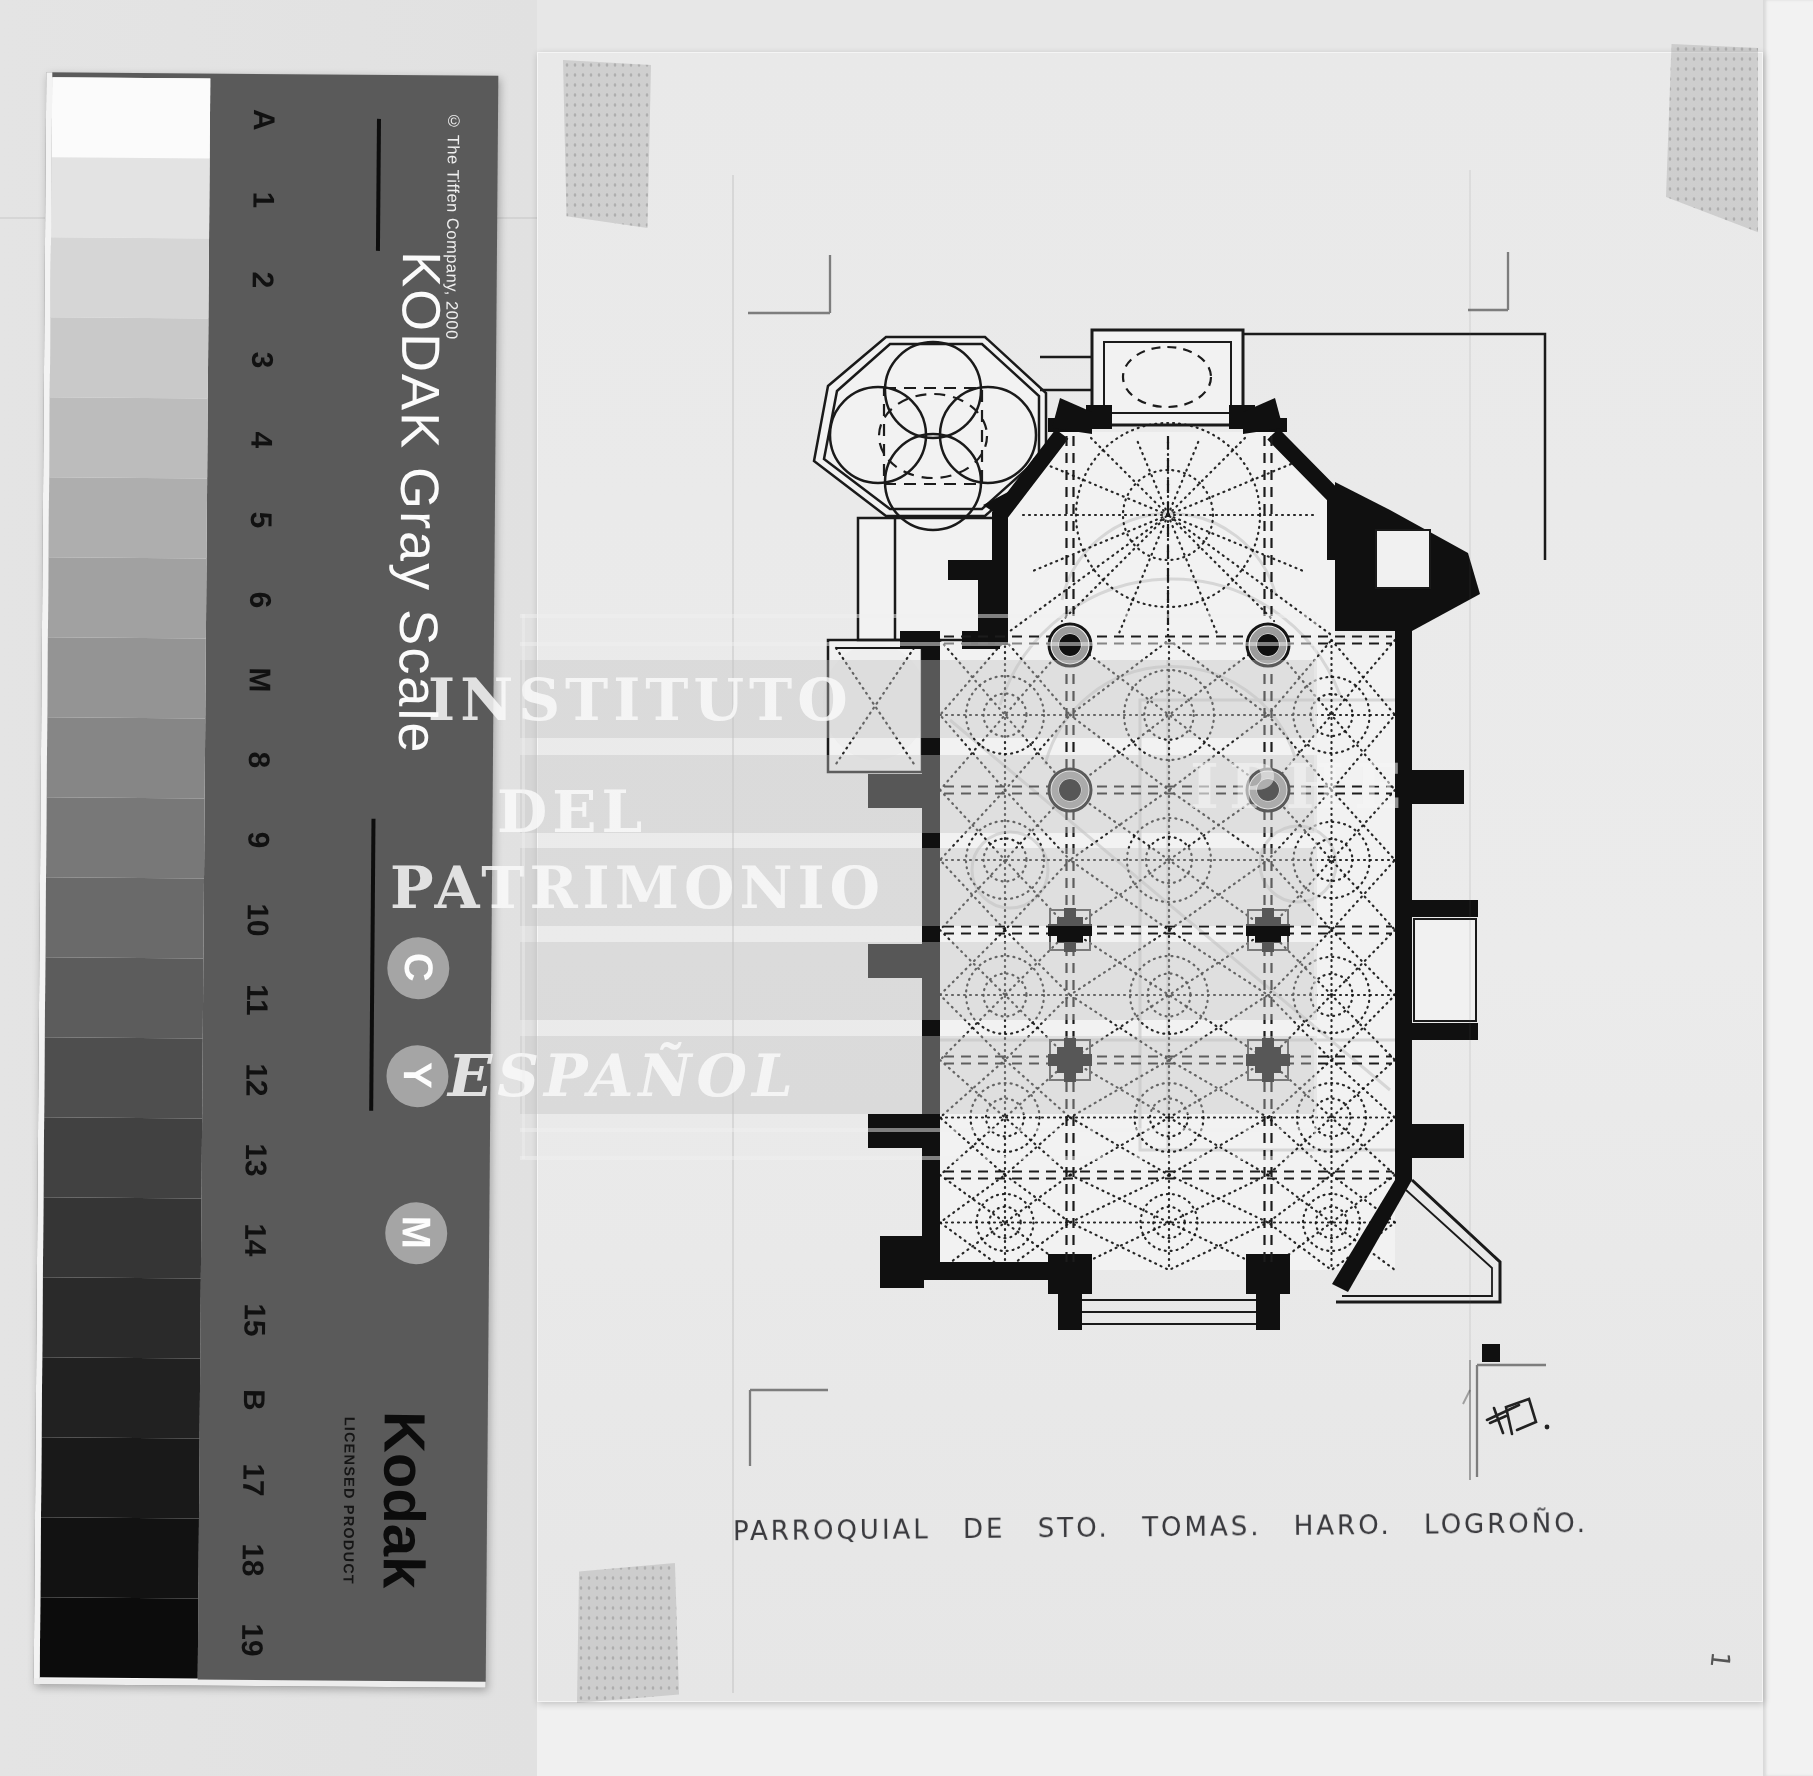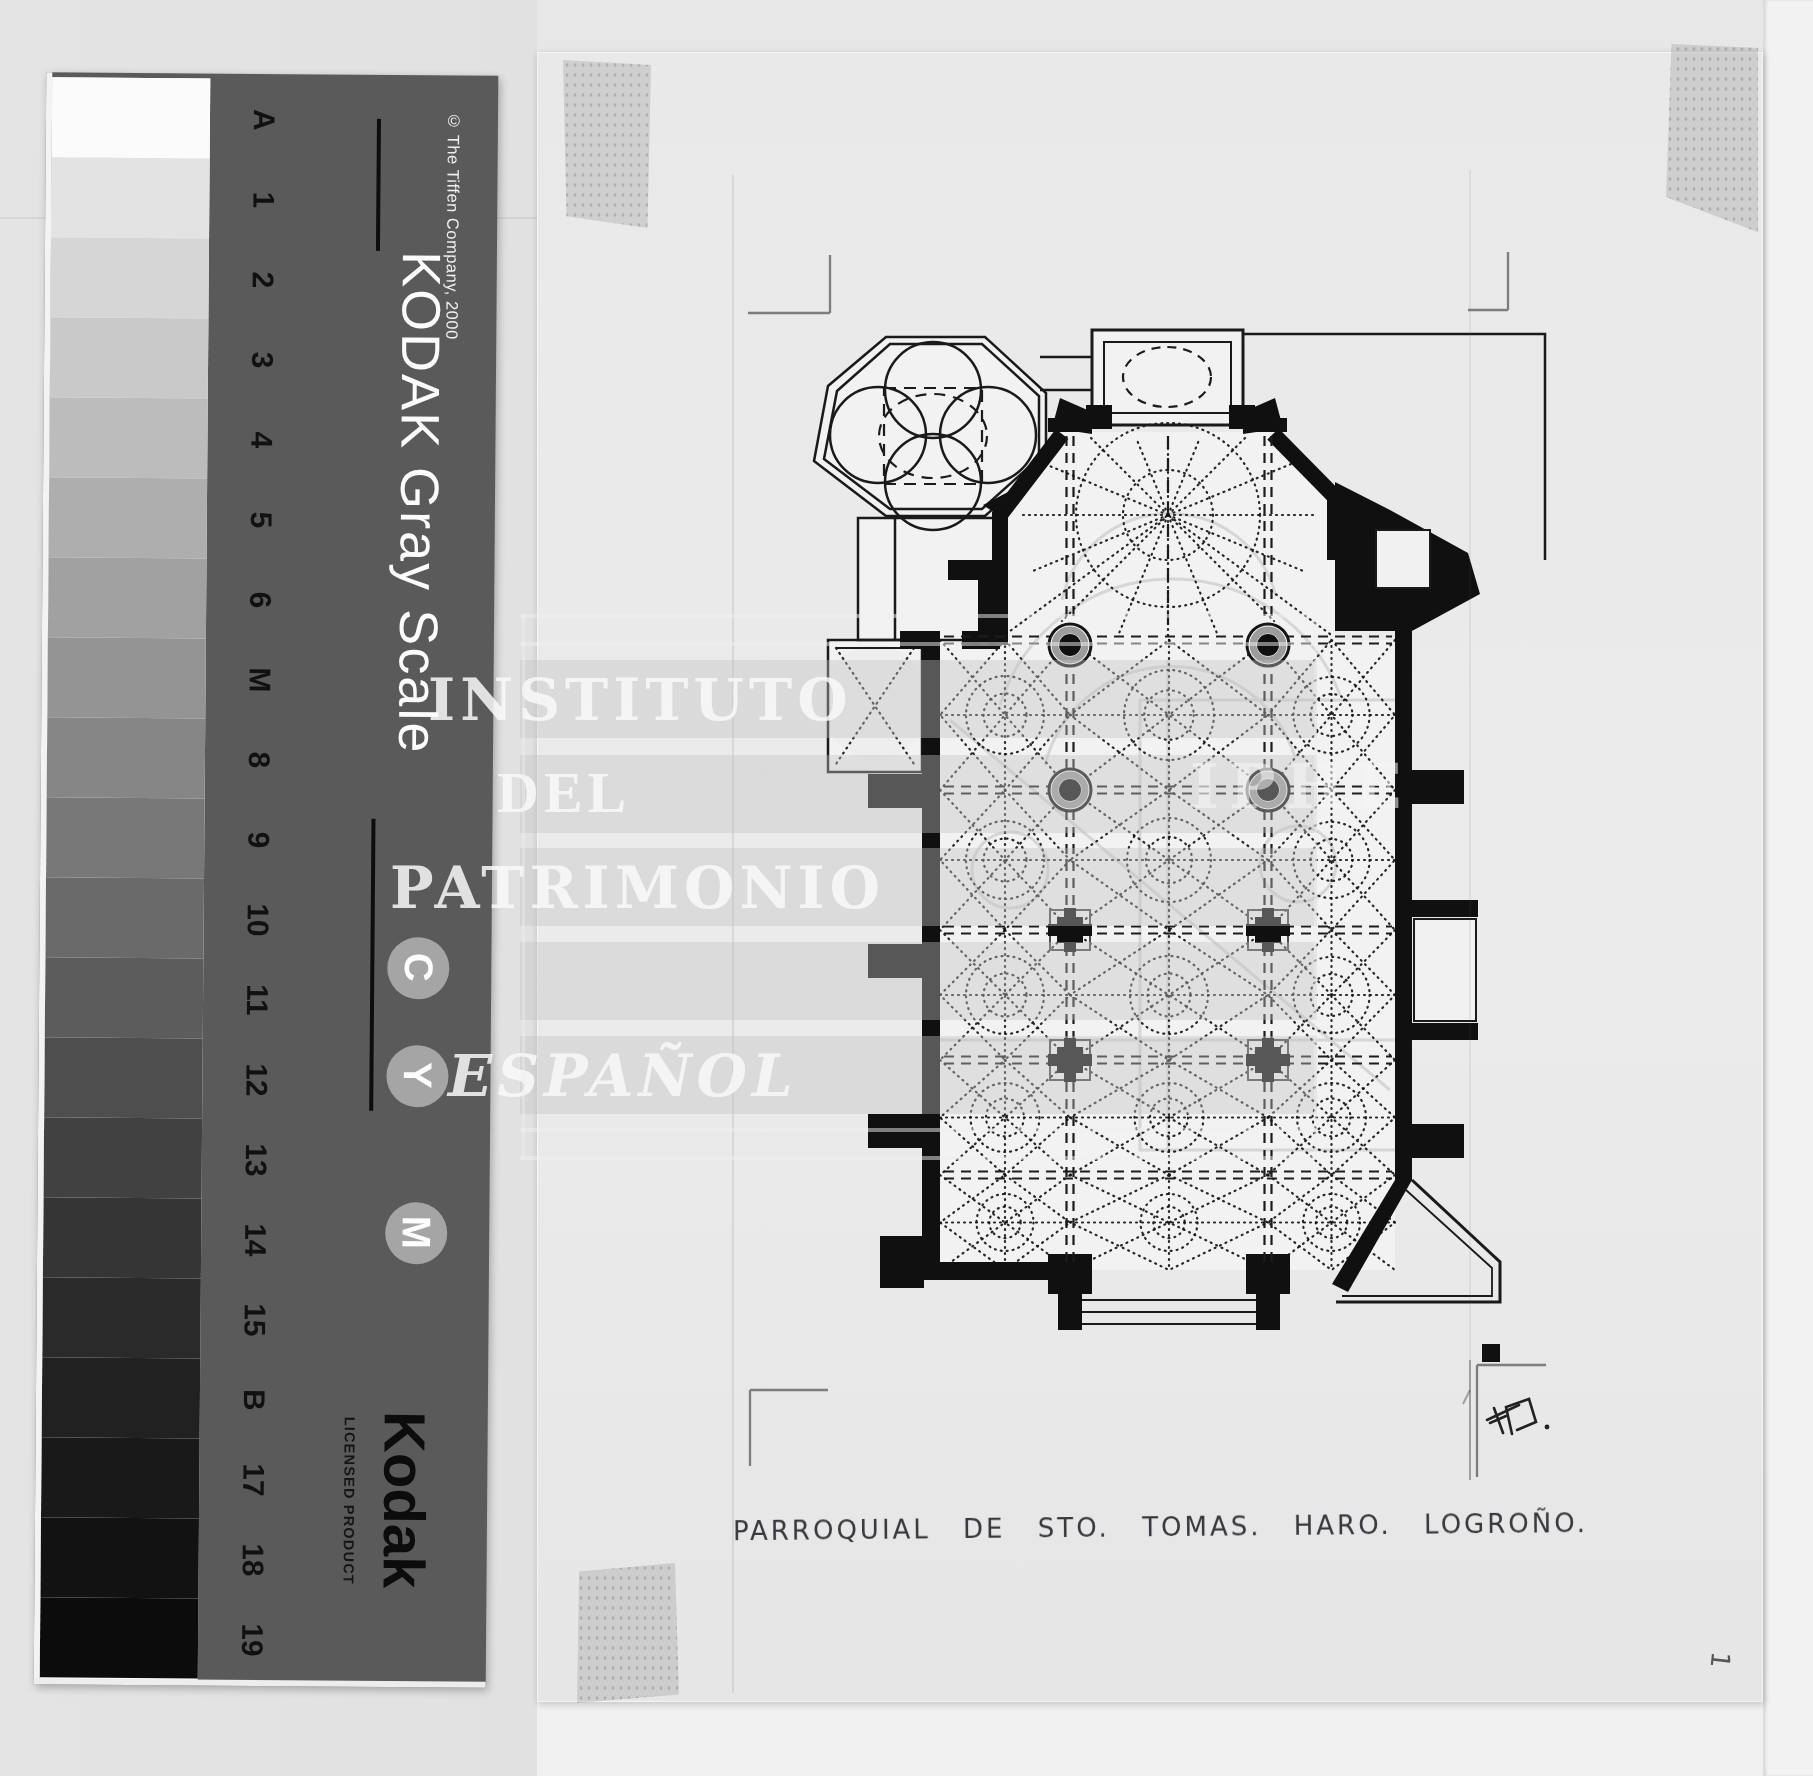--- a/index.html
+++ b/index.html
@@ -483,21 +483,21 @@
     </g>
   </svg>
 
   <div class="abs caption">PARROQUIAL DE STO. TOMAS. HARO. LOGROÑO.</div>
   <div class="abs sheet-number">1</div>
 
   <div class="abs wm" id="watermark">
       <div class="wm-band" style="top: 660px;"></div>
       <span class="wm-text" style="left: 428px; top: 666px;">INSTITUTO</span>
       <div class="wm-band" style="top: 755px;"></div>
-      <span class="wm-text" style="left: 497px; top: 759px; font-family: Liberation Serif, serif;">DEL</span>
+      <span class="wm-text" style="left: 497px; top: 778px;">DEL</span>
       <div class="wm-band" style="top: 848px;"></div>
       <span class="wm-text" style="left: 390px; top: 854px;">PATRIMONIO</span>
       <div class="wm-band" style="top: 942px;"></div>
       <div class="wm-band" style="top: 1036px;"></div>
       <span class="wm-text" style="left: 448px; top: 1042px; font-style: italic;">ESPAÑOL</span>
       <div class="wm-line" style="left: 520px; width: 797px; top: 614px;"></div>
       <div class="wm-line" style="left: 520px; width: 797px; top: 642px;"></div>
       <div class="wm-line" style="left: 520px; width: 797px; top: 1128px;"></div>
       <div class="wm-line" style="left: 520px; width: 797px; top: 1156px;"></div>
       <div class="wm-vline" style="left: 522px; top: 614px; height: 545px;"></div>

